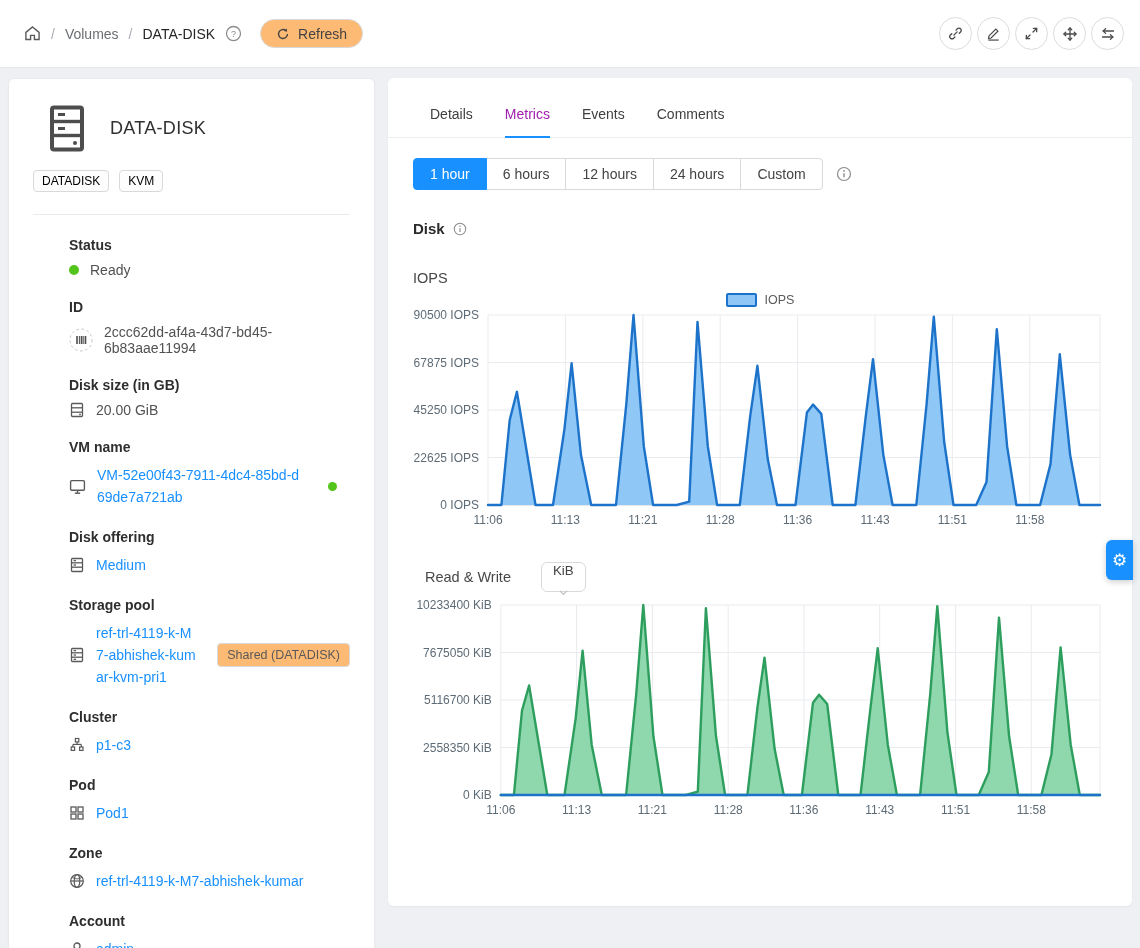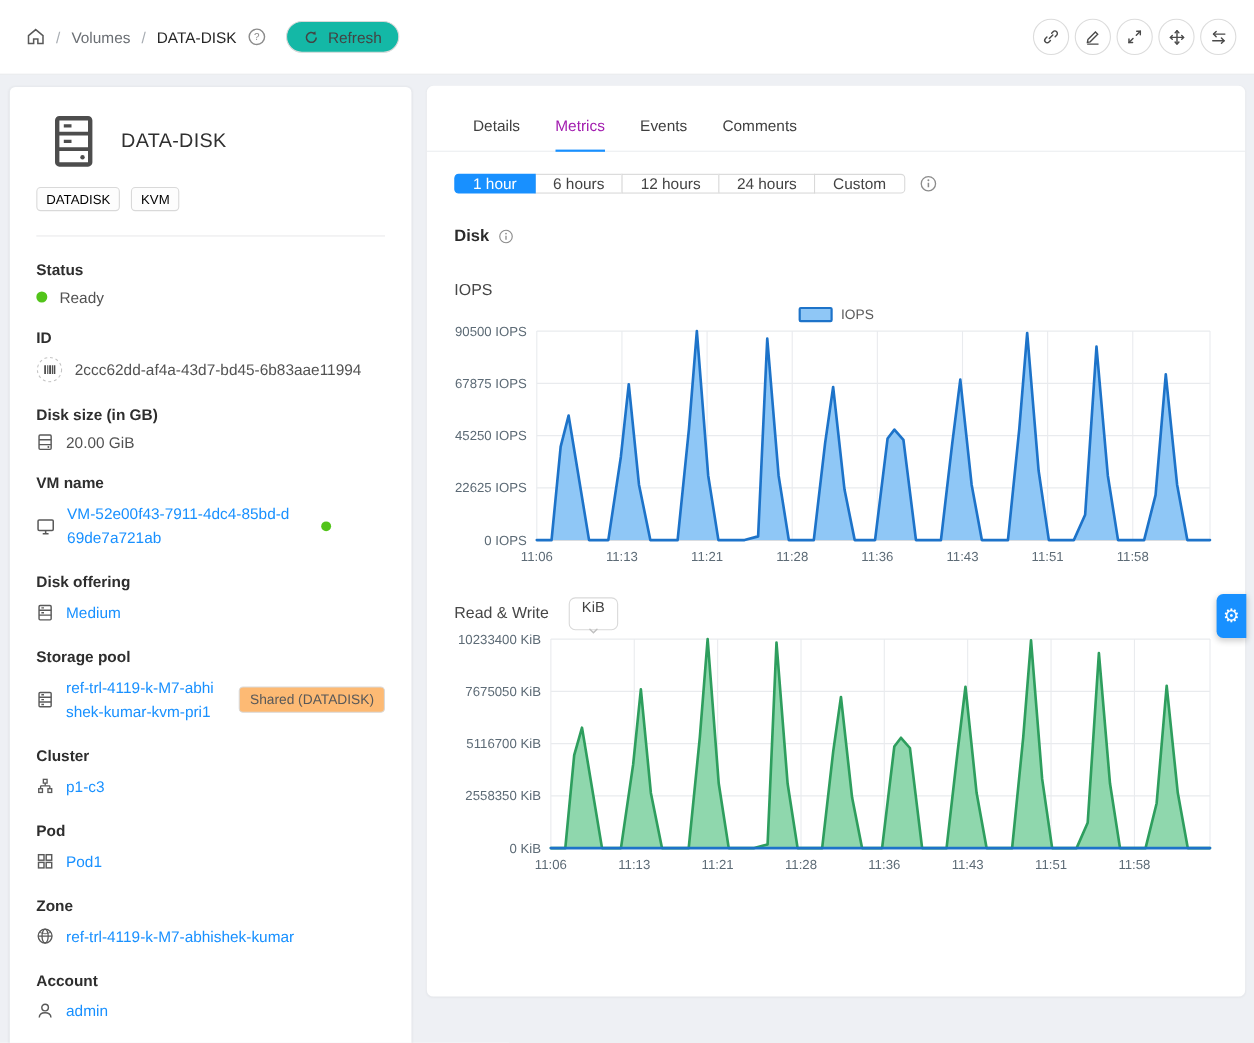--- a/index.html
+++ b/index.html
@@ -11,58 +11,58 @@
   
   .topbar{position:absolute;top:0;left:0;width:1140px;height:68px;background:#fff;
     border-bottom:1px solid #e7e9ec;display:flex;align-items:center;justify-content:space-between;
     padding:0 16px 0 24px;}
   .crumbs{display:flex;align-items:center;gap:10px;}
   .crumb-sep{color:#a8adb3;}
   .crumb-link{color:#6b6f74;cursor:pointer;}
   .crumb-current{color:#262626;}
   .help-circ{display:inline-flex;}
   .refresh-btn{display:inline-flex;align-items:center;gap:8px;height:29px;padding:0 15px;
-    border:1px solid #d9d9d9;border-radius:15px;background:#14b8a6;color:#434343;font-size:14px;cursor:pointer;margin-left:8px;}
+    border:1px solid #d9d9d9;border-radius:15px;background:#fdba74;color:#434343;font-size:14px;cursor:pointer;margin-left:8px;}
   .top-actions{display:flex;align-items:center;gap:5px;}
   .circ-btn{width:33px;height:33px;border-radius:50%;border:1px solid #dcdcdc;background:#fff;
     display:inline-flex;align-items:center;justify-content:center;cursor:pointer;color:#4a4a4a;}
   
   .left-card{position:absolute;left:8px;top:78px;width:367px;height:1100px;background:#fff;
     border:1px solid #e8eaee;border-radius:6px;padding:26px 24px;box-shadow:0 1px 2px rgba(0,0,0,.04);}
   .right-card{position:absolute;left:388px;top:78px;width:744px;height:828px;background:#fff;
     border-radius:6px;box-shadow:0 1px 2px rgba(0,0,0,.04);}
   
   .res-head{display:flex;align-items:center;gap:24px;padding-left:15px;}
   .res-title{font-size:18px;color:#303030;font-weight:500;letter-spacing:.3px;}
   .tags-row{display:flex;gap:10px;margin-top:18px;}
   .tag{border:1px solid #d9d9d9;border-radius:4px;background:#fdfdfd;color:#000000;
     font-size:12px;padding:3px 8px;line-height:14px;}
   .divider{height:1px;background:#e9eaec;margin:22px 0 22px 0;}
-  .sec{margin-bottom:21px;}
+  .sec{margin-bottom:21px;margin-left:36px;}
   .sec-label{font-weight:bold;color:#2e2e2e;margin-bottom:9px;font-size:14px;}
   .sec-row{display:flex;align-items:center;gap:11px;color:#525252;}
   .sec-row.top{align-items:center;}
   .sec-icon{flex:0 0 auto;display:inline-flex;color:#595959;}
   .a-link{color:#1890ff;text-decoration:none;cursor:pointer;line-height:22px;}
   .wrap-link{display:inline-block;word-break:break-all;}
   .vm-link{max-width:206px;}
   .sp-link{max-width:142px;}
   .dot{border-radius:50%;background:#52c41a;display:inline-block;}
   .dot10{width:10px;height:10px;}
   .dot9{width:9px;height:9px;margin-left:14px;}
   .badge{border:1px solid #d9d9d9;border-radius:4px;background:#fdba74;color:#595959;
     font-size:12.5px;padding:4px 9px;margin-left:10px;white-space:nowrap;}
   
   .tabs{display:flex;gap:32px;padding:28px 24px 0 42px;border-bottom:1px solid #eceef1;}
   .tab{padding-bottom:15px;color:#3f3f3f;cursor:pointer;position:relative;font-size:14px;}
   .tab.active{color:#a21caf;}
   .tab.active:after{content:"";position:absolute;left:0;right:0;bottom:-1px;height:2px;background:#1890ff;}
   
   .time-row{display:flex;align-items:center;margin:20px 0 0 25px;}
-  .seg{height:18px;padding:0 16px;border:1px solid #d9d9d9;background:#fff;color:#434343;
+  .seg{height:32px;padding:0 16px;border:1px solid #d9d9d9;background:#fff;color:#434343;
     font-size:14px;display:inline-flex;align-items:center;cursor:pointer;margin-left:-1px;}
   .seg:first-child{margin-left:0;border-radius:4px 0 0 4px;}
   .seg:last-of-type{border-radius:0 4px 4px 0;}
   .seg.active{background:#1890ff;border-color:#1890ff;color:#fff;position:relative;z-index:1;}
   .time-info{margin-left:13px;display:inline-flex;cursor:pointer;}
   
   .disk-head{display:flex;align-items:center;gap:8px;margin:30px 0 0 25px;}
   .disk-title{font-weight:bold;color:#2b2b2b;font-size:15px;}
   .chart-sub{margin:33px 0 0 25px;color:#474747;font-size:14.5px;}
   .legend{display:flex;justify-content:center;gap:26px;margin-top:7px;}
@@ -389,21 +389,21 @@
       <text x="308.2" y="215" text-anchor="middle" font-size="12" fill="#5d6b76">11:28</text>
       <text x="385.6" y="215" text-anchor="middle" font-size="12" fill="#5d6b76">11:36</text>
       <text x="463.0" y="215" text-anchor="middle" font-size="12" fill="#5d6b76">11:43</text>
       <text x="540.4" y="215" text-anchor="middle" font-size="12" fill="#5d6b76">11:51</text>
       <text x="617.8" y="215" text-anchor="middle" font-size="12" fill="#5d6b76">11:58</text>
       <path d="M76.0,196 L76.0,196.0 L89.4,196.0 L97.7,111.0 L104.9,82.8 L123.5,196.0 L141.0,196.0 L152.4,120.4 L159.6,54.3 L168.9,145.6 L179.2,196.0 L204.0,196.0 L214.3,95.2 L221.5,6.0 L231.8,137.2 L241.1,196.0 L264.9,196.0 L277.2,192.6 L285.5,12.9 L295.8,137.2 L305.1,196.0 L327.8,196.0 L338.1,107.8 L345.4,56.8 L355.7,149.8 L365.0,196.0 L383.5,196.0 L394.9,103.6 L401.1,95.6 L409.3,104.9 L420.7,196.0 L443.4,196.0 L453.7,107.8 L461.0,50.1 L471.3,145.6 L480.6,196.0 L504.3,196.0 L514.6,95.2 L521.8,7.7 L532.2,133.0 L541.5,196.0 L564.2,196.0 L574.5,172.9 L584.8,20.1 L595.1,137.2 L604.4,196.0 L628.1,196.0 L638.5,155.1 L647.8,45.3 L658.1,145.6 L667.4,196.0 L688.0,196.0 L688.0,196 Z" fill="#8fc7f6"></path>
       <path d="M76.0,196.0 L89.4,196.0 L97.7,111.0 L104.9,82.8 L123.5,196.0 L141.0,196.0 L152.4,120.4 L159.6,54.3 L168.9,145.6 L179.2,196.0 L204.0,196.0 L214.3,95.2 L221.5,6.0 L231.8,137.2 L241.1,196.0 L264.9,196.0 L277.2,192.6 L285.5,12.9 L295.8,137.2 L305.1,196.0 L327.8,196.0 L338.1,107.8 L345.4,56.8 L355.7,149.8 L365.0,196.0 L383.5,196.0 L394.9,103.6 L401.1,95.6 L409.3,104.9 L420.7,196.0 L443.4,196.0 L453.7,107.8 L461.0,50.1 L471.3,145.6 L480.6,196.0 L504.3,196.0 L514.6,95.2 L521.8,7.7 L532.2,133.0 L541.5,196.0 L564.2,196.0 L574.5,172.9 L584.8,20.1 L595.1,137.2 L604.4,196.0 L628.1,196.0 L638.5,155.1 L647.8,45.3 L658.1,145.6 L667.4,196.0 L688.0,196.0" fill="none" stroke="#1d73c9" stroke-width="2.4" stroke-linejoin="round" stroke-linecap="round"></path>
     </svg>
 
   <div class="rw-row">
-    <span class="chart-sub" style="margin:0">Read &amp; Write</span>
+    <span class="chart-sub" style="margin:12px">Read &amp; Write</span>
     <button class="unit-select">
       <span>KiB</span>
       <span class="chev">
         <svg width="11" height="11" viewBox="0 0 12 12" fill="none" stroke="#bfbfbf" stroke-width="1.4" stroke-linecap="round">
             <path d="M2.5 4.5 6 8l3.5-3.5"></path>
           </svg>
       </span>
     </button>
   </div>
   <svg class="chart-svg" id="chart-rw" width="696" height="224" viewBox="0 0 696 224">

